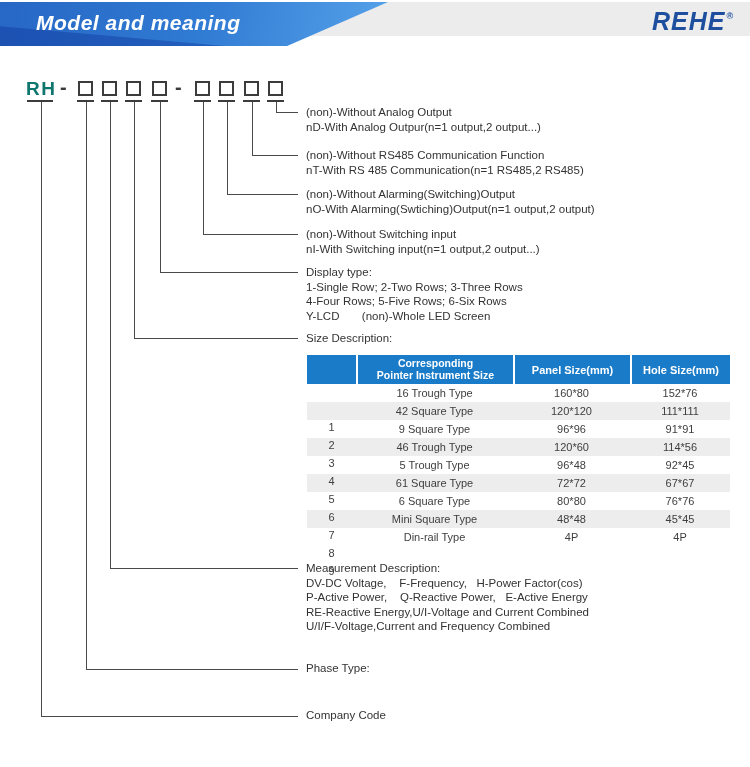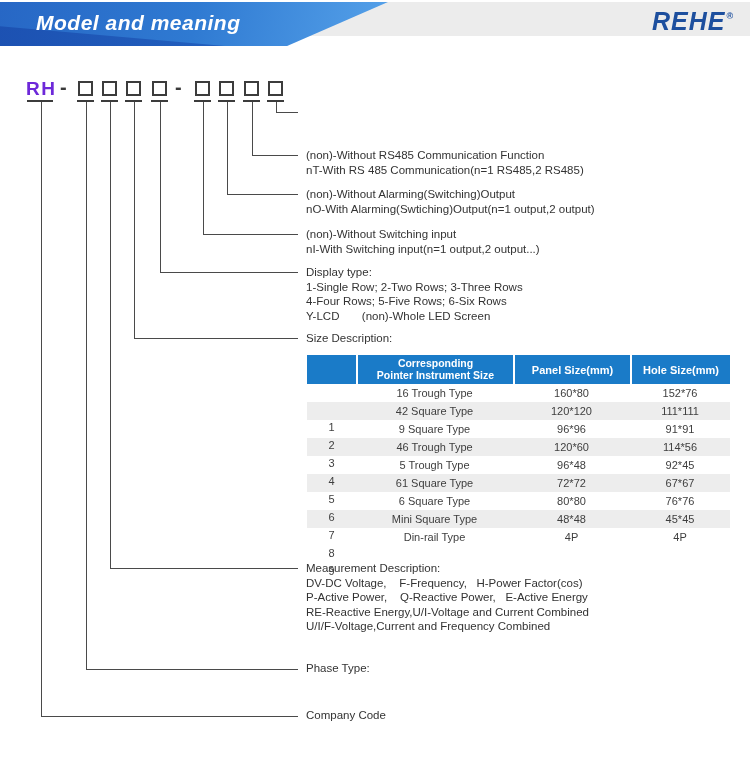--- a/index.html
+++ b/index.html
@@ -24,21 +24,21 @@
     position:relative; z-index:2; margin-left:36px; margin-top:-3px;
     color:#ffffff; font-style:italic; font-weight:bold; font-size:21px; letter-spacing:.5px;
   }
   .brand {
     position:absolute; left:652px; top:7px; color:#1d4f9e;
     font-style:italic; font-weight:bold; font-size:25px; letter-spacing:1px;
   }
   .brand .reg { font-size:9px; font-style:normal; vertical-align:11px; margin-left:1px; letter-spacing:0; }
 
   
-  .model-prefix { position:absolute; left:26px; top:78px; font-size:19px; font-weight:bold; color:#6d28d9; letter-spacing:1.5px; }
+  .model-prefix { position:absolute; left:26px; top:78px; font-size:19px; font-weight:bold; color:#0f766e; letter-spacing:1.5px; }
   .model-dash  { position:absolute; top:76px; font-size:20px; font-weight:bold; color:#3a3a3a; }
   .mbox { position:absolute; top:81px; width:15px; height:15px; box-sizing:border-box;
           border:2px solid #3c3c3c; background:#fff; }
   .mund { position:absolute; top:100px; height:2px; width:17px; background:#3c3c3c; }
   .vline { position:absolute; width:1px; background:#4a4a4a; }
   .hline { position:absolute; height:1px; background:#4a4a4a; }
 
   
   .desc { position:absolute; left:306px; font-size:11.5px; line-height:14.5px; color:#333; }
   .desc .dline { white-space:pre; }
@@ -103,20 +103,24 @@
   <div class="hline" style="left:276px; top:112px; width:22px;"></div>
   <div class="hline" style="left:252px; top:155px; width:46px;"></div>
   <div class="hline" style="left:227px; top:194px; width:71px;"></div>
   <div class="hline" style="left:203px; top:234px; width:95px;"></div>
   <div class="hline" style="left:160px; top:272px; width:138px;"></div>
   <div class="hline" style="left:134px; top:338px; width:164px;"></div>
   <div class="hline" style="left:110px; top:568px; width:188px;"></div>
   <div class="hline" style="left:86px;  top:669px; width:212px;"></div>
   <div class="hline" style="left:41px;  top:716px; width:257px;"></div>
 
+  <div class="desc" style="top:105px;">
+    <div class="dline">(non)-Without Analog Output</div>
+    <div class="dline">nD-With Analog Outpur(n=1 output,2 output...)</div>
+  </div>
   <div class="desc" style="top:148px;">
     <div class="dline">(non)-Without RS485 Communication Function</div>
     <div class="dline">nT-With RS 485 Communication(n=1 RS485,2 RS485)</div>
   </div>
   <div class="desc" style="top:187px;">
     <div class="dline">(non)-Without Alarming(Switching)Output</div>
     <div class="dline">nO-With Alarming(Swtiching)Output(n=1 output,2 output)</div>
   </div>
   <div class="desc" style="top:227px;">
     <div class="dline">(non)-Without Switching input</div>

